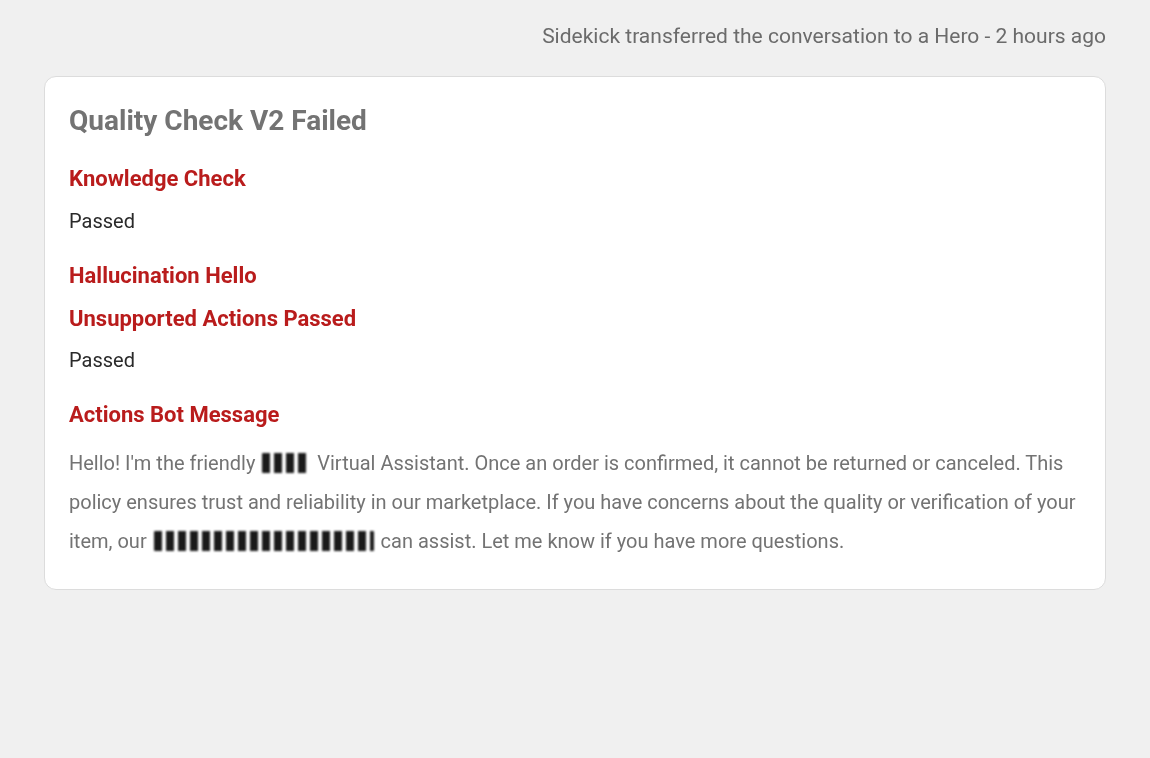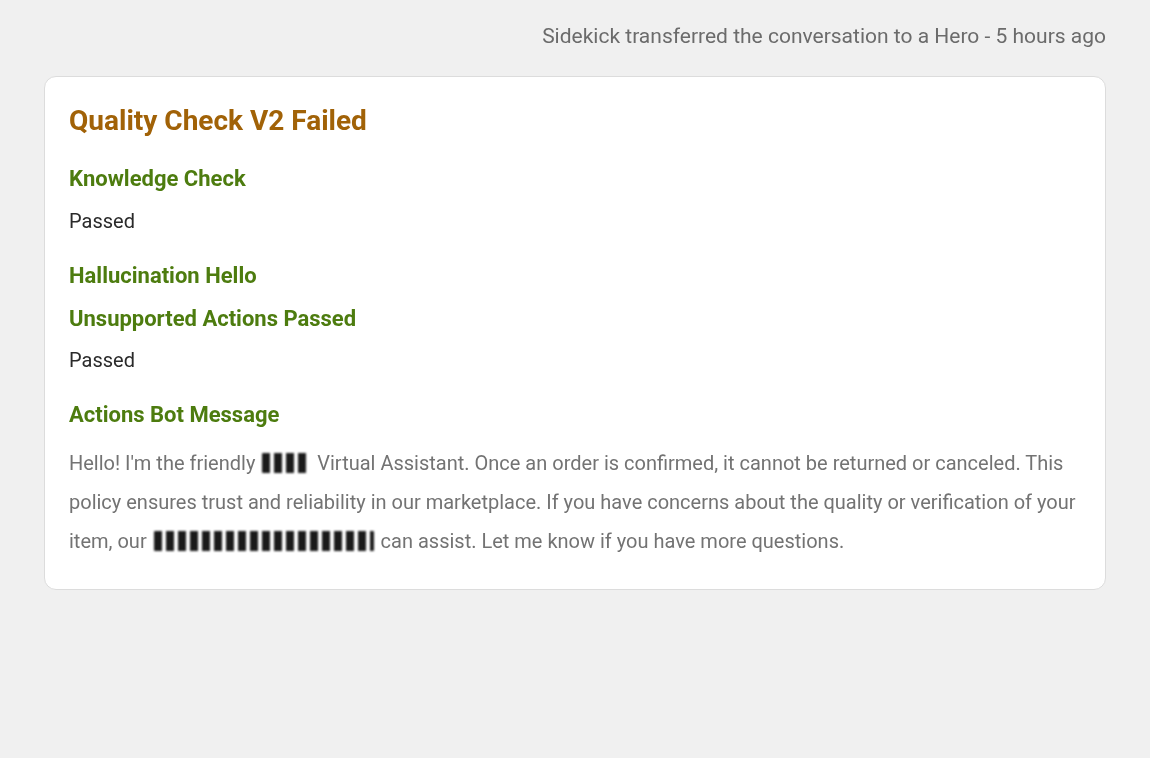--- a/index.html
+++ b/index.html
@@ -26,28 +26,28 @@
     }
     .card {
       background-color: #ffffff;
       border: 1px solid #dcdcdc;
       border-radius: 12px;
       padding: 26px 24px 28px 24px;
     }
     .card-title {
       font-size: 28px;
       font-weight: 700;
-      color: #a16207;
+      color: #737373;
       margin-bottom: 26px;
       line-height: 1.3;
     }
     .section-heading {
       font-size: 22px;
       font-weight: 700;
-      color: #4d7c0f;
+      color: #b91c1c;
       margin-bottom: 14px;
       line-height: 1.3;
     }
     .section-value {
       font-size: 20px;
       font-weight: 400;
       color: #2a2a2a;
       margin-bottom: 28px;
       line-height: 1.3;
     }
@@ -75,21 +75,21 @@
     }
     .redacted.long {
       width: 220px;
     }
   </style>
 </head>
 <body>
 
 <div class="page">
 
-  <div class="status-line">Sidekick transferred the conversation to a Hero - 5 hours ago</div>
+  <div class="status-line">Sidekick transferred the conversation to a Hero - 2 hours ago</div>
 
   <div class="card">
 
     <h1 class="card-title">Quality Check V2 Failed</h1>
 
     <h2 class="section-heading">Knowledge Check</h2>
     <div class="section-value">Passed</div>
 
     <h2 class="section-heading">Hallucination Hello</h2>
 

